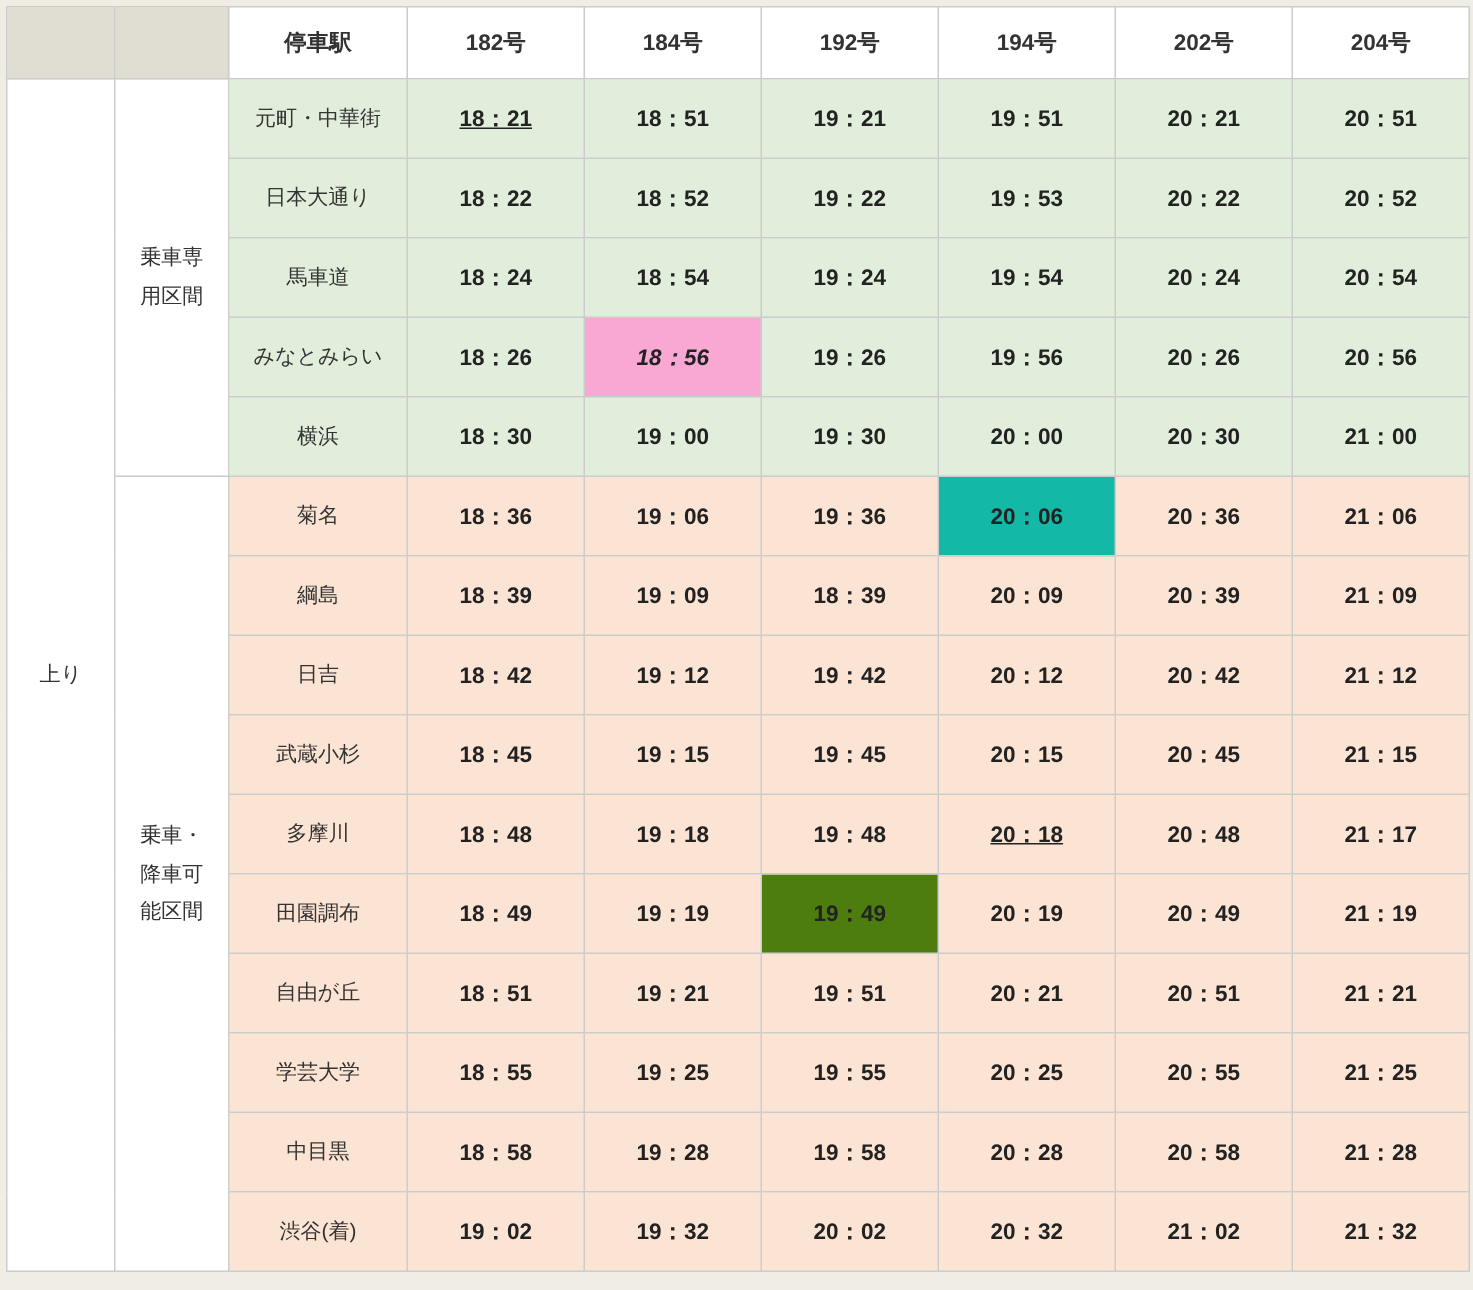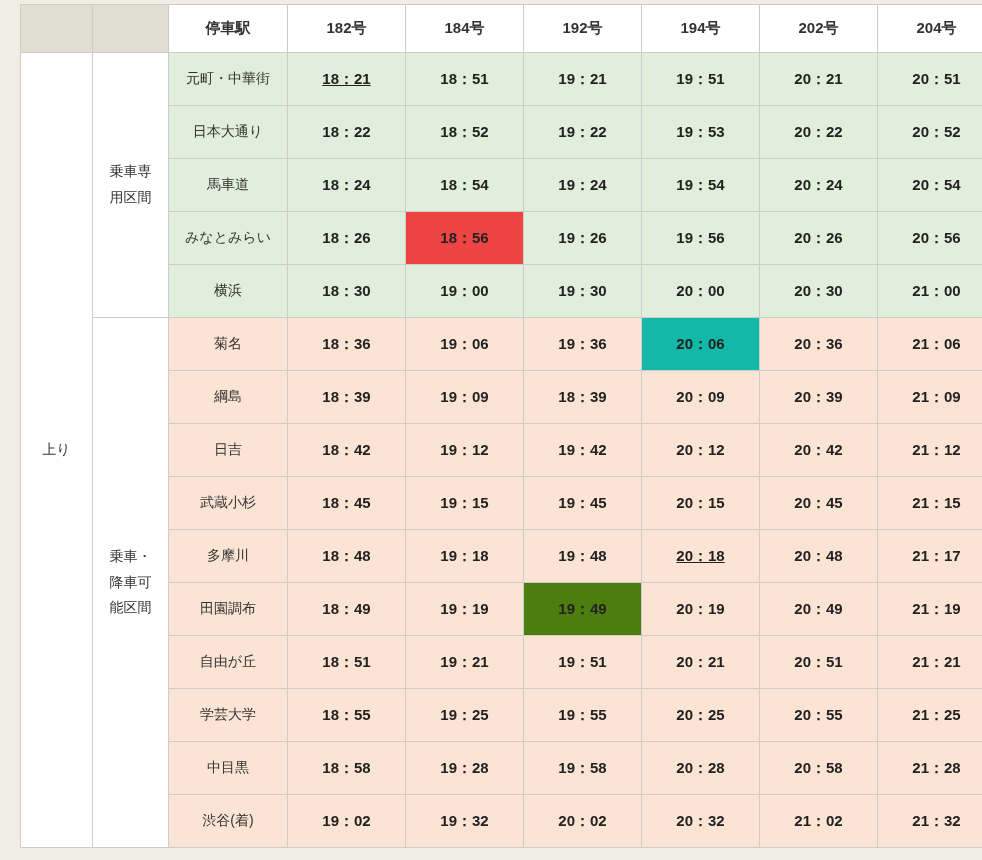--- a/index.html
+++ b/index.html
@@ -5,21 +5,21 @@
   html, body {
     margin: 0;
     padding: 0;
     background: #f0ede4;
     font-family: "Liberation Sans", "DejaVu Sans", sans-serif;
   }
   .page {
     width: 828px;
     height: 860px;
     box-sizing: border-box;
-    padding: 4px 0 0 20px;
+    padding: 4px 0 0 4px;
     background: #f0ede4;
   }
   table.timetable {
     border-collapse: collapse;
     table-layout: fixed;
     width: 974px;
     background: #ffffff;
     border: 1px solid #c9c5ba;
   }
   col.c-dir   { width: 72px; }
@@ -114,21 +114,21 @@
           <td class="time-cell" style="background: rgb(225, 238, 219);">18：24</td>
           <td class="time-cell" style="background: rgb(225, 238, 219);">18：54</td>
           <td class="time-cell" style="background: rgb(225, 238, 219);">19：24</td>
           <td class="time-cell" style="background: rgb(225, 238, 219);">19：54</td>
           <td class="time-cell" style="background: rgb(225, 238, 219);">20：24</td>
           <td class="time-cell" style="background: rgb(225, 238, 219);">20：54</td>
         </tr>
         <tr>
           <td class="station-cell" style="background: rgb(225, 238, 219);">みなとみらい</td>
           <td class="time-cell" style="background: rgb(225, 238, 219);">18：26</td>
-          <td class="time-cell" style="background: #ef4444;">18：56</td>
+          <td class="time-cell" style="background: #f9a8d4; font-style: italic;">18：56</td>
           <td class="time-cell" style="background: rgb(225, 238, 219);">19：26</td>
           <td class="time-cell" style="background: rgb(225, 238, 219);">19：56</td>
           <td class="time-cell" style="background: rgb(225, 238, 219);">20：26</td>
           <td class="time-cell" style="background: rgb(225, 238, 219);">20：56</td>
         </tr>
         <tr>
           <td class="station-cell" style="background: rgb(225, 238, 219);">横浜</td>
           <td class="time-cell" style="background: rgb(225, 238, 219);">18：30</td>
           <td class="time-cell" style="background: rgb(225, 238, 219);">19：00</td>
           <td class="time-cell" style="background: rgb(225, 238, 219);">19：30</td>

